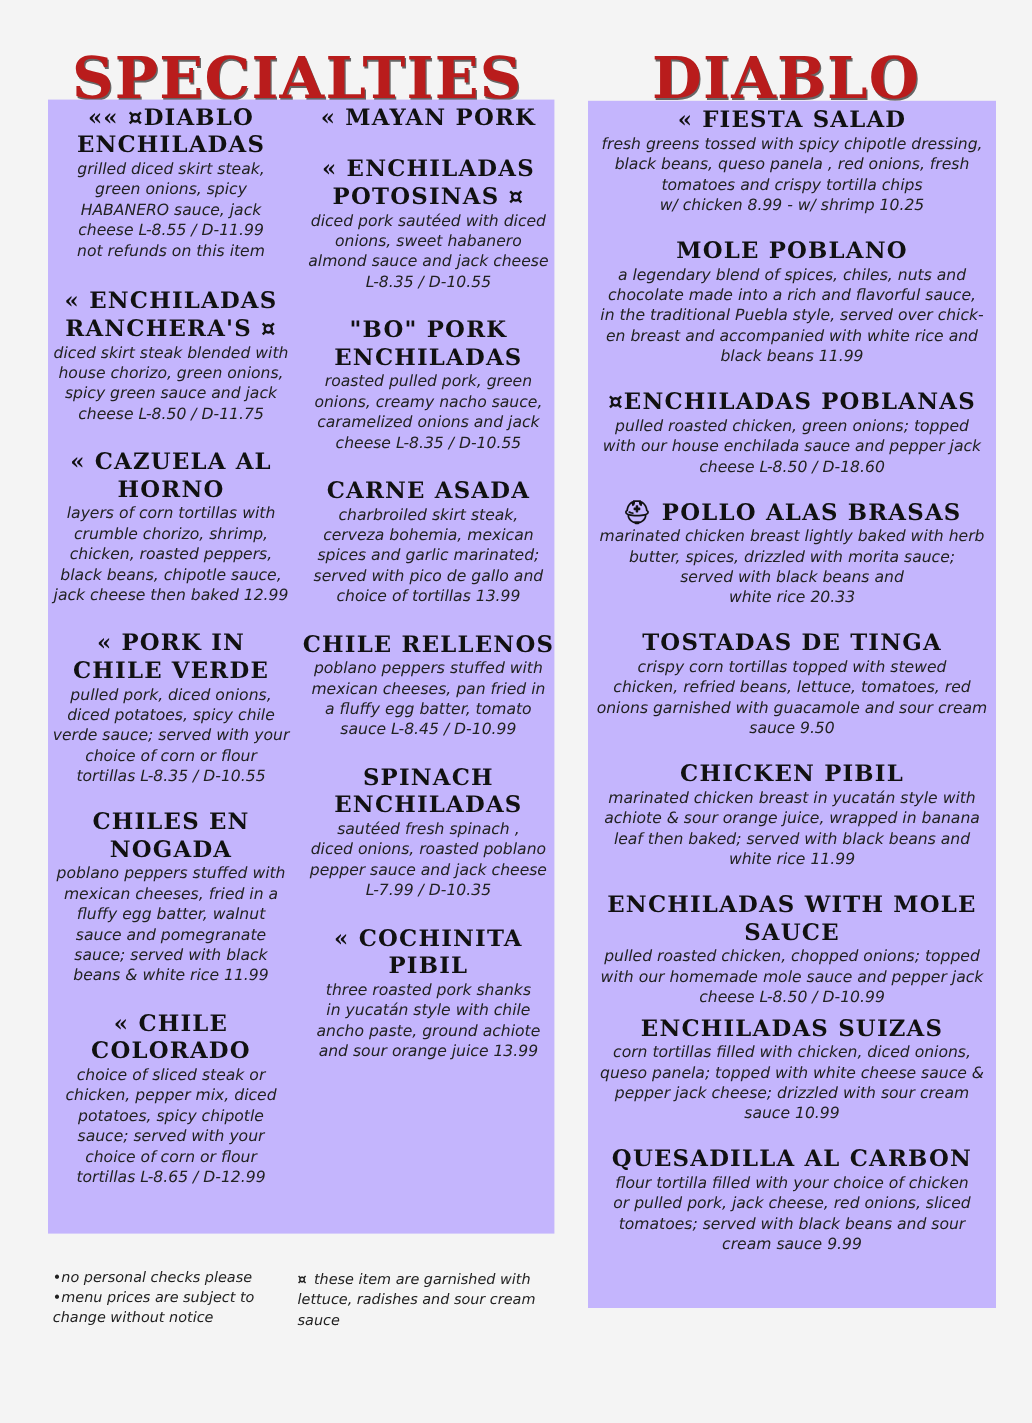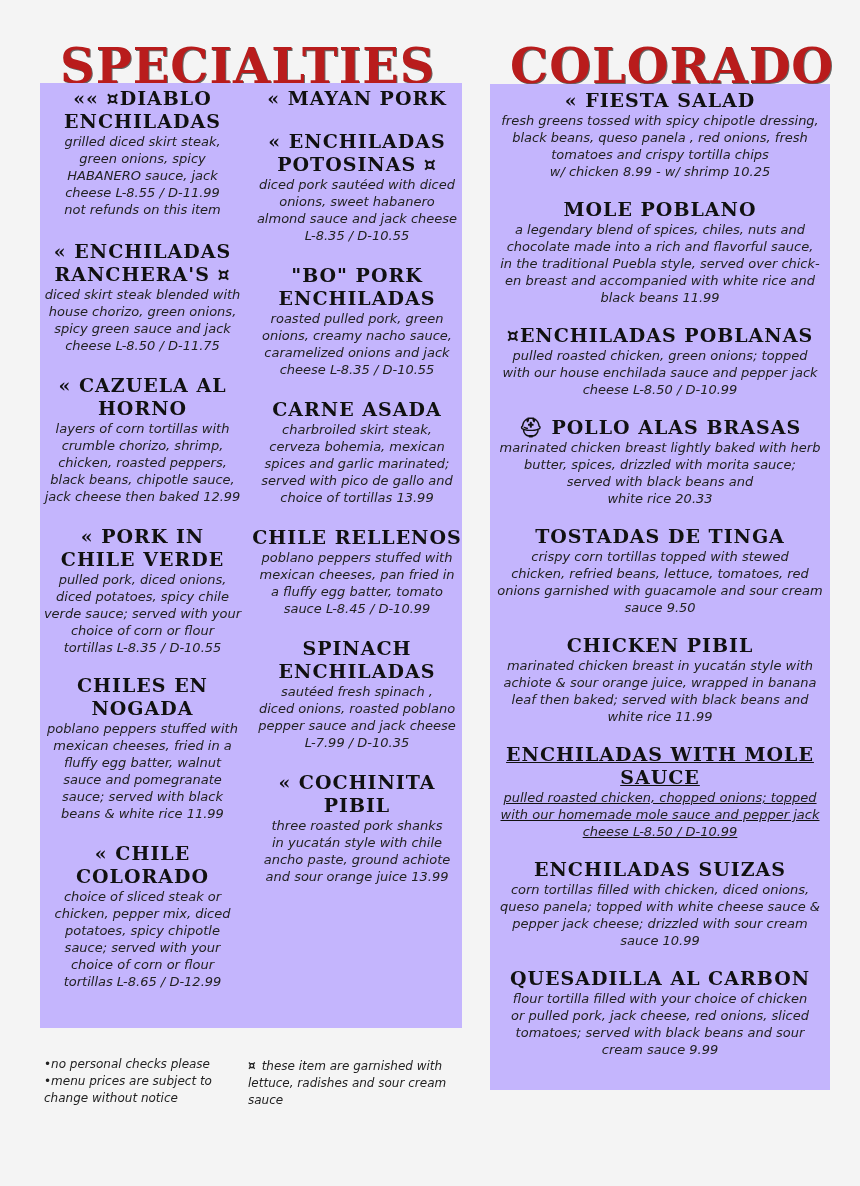--- a/index.html
+++ b/index.html
@@ -33,21 +33,21 @@
   #col-c .item-desc { font-size:13px; }
   .footnotes { position:absolute; font-style:italic; font-size:12px; line-height:17px; color:#222; }
   #foot-left { left:44px; top:1056px; width:200px; }
   #foot-right { left:248px; top:1058px; width:210px; }
   .fn-mark { font-style:normal; font-weight:bold; margin-right:6px; }
 </style>
 </head>
 <body>
 
 <div id="title-specialties" class="section-title">SPECIALTIES</div>
-<div id="title-chicken" class="section-title">COLORADO</div>
+<div id="title-chicken" class="section-title">DIABLO</div>
 
 <div id="panel-left" class="panel">
   <div id="col-a" class="col" style="top:4px;">
       <div class="item" style="margin-bottom: 22px;">
         <div class="item-name">«« ¤DIABLO ENCHILADAS</div>
         <div class="item-desc">grilled diced skirt steak,
 green  onions, spicy
 HABANERO sauce,  jack
 cheese  L-8.55 / D-11.99
 not refunds  on this item</div>
@@ -158,21 +158,21 @@
         <div class="item-desc">a legendary blend of spices, chiles, nuts and
 chocolate made into a rich and flavorful sauce,
 in the traditional Puebla style, served over chick-
 en breast and accompanied with white rice and
 black beans   11.99</div>
       </div>
       <div class="item" style="margin-bottom: 18px;">
         <div class="item-name">¤ENCHILADAS POBLANAS</div>
         <div class="item-desc">pulled roasted chicken, green  onions; topped
 with  our house enchilada sauce and pepper jack
-cheese  L-8.50 / D-10.99</div>
+cheese  L-8.50 / D-18.60</div>
       </div>
       <div class="item" style="margin-bottom: 18px;">
         <div class="item-name">⛑ POLLO ALAS BRASAS</div>
         <div class="item-desc">marinated chicken breast lightly baked with herb
 butter, spices, drizzled with morita sauce;
 served with black beans and
 white rice  20.33</div>
       </div>
       <div class="item" style="margin-bottom: 18px;">
         <div class="item-name">TOSTADAS  DE  TINGA</div>
@@ -181,21 +181,21 @@
 onions garnished with guacamole and sour cream
 sauce  9.50</div>
       </div>
       <div class="item" style="margin-bottom: 18px;">
         <div class="item-name">CHICKEN PIBIL</div>
         <div class="item-desc">marinated chicken breast in yucatán style with
 achiote &amp; sour orange juice, wrapped in banana
 leaf then baked; served with black beans and
 white rice  11.99</div>
       </div>
-      <div class="item" style="margin-bottom: 18px; text-decoration: underline;">
+      <div class="item" style="margin-bottom: 6px;">
         <div class="item-name">ENCHILADAS WITH MOLE SAUCE</div>
         <div class="item-desc">pulled roasted chicken, chopped onions; topped
 with  our homemade mole sauce and pepper jack
 cheese   L-8.50 / D-10.99</div>
       </div>
       <div class="item" style="margin-bottom: 18px;">
         <div class="item-name">ENCHILADAS SUIZAS</div>
         <div class="item-desc">corn tortillas filled with chicken, diced onions,
 queso panela; topped with white cheese sauce &amp;
 pepper jack cheese; drizzled with sour cream

